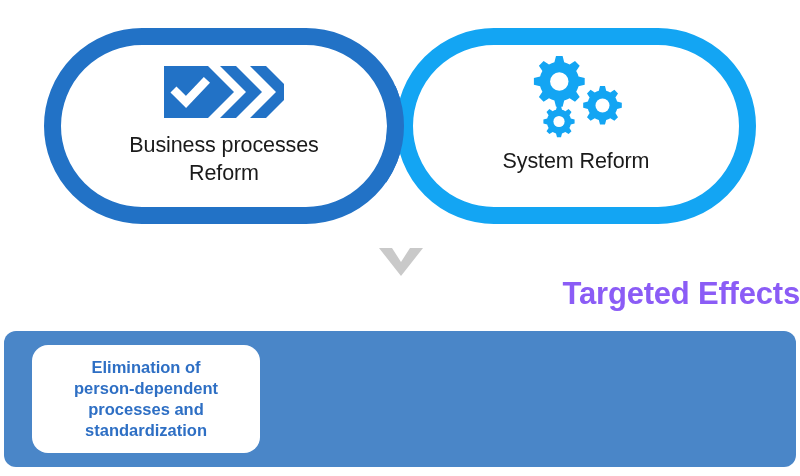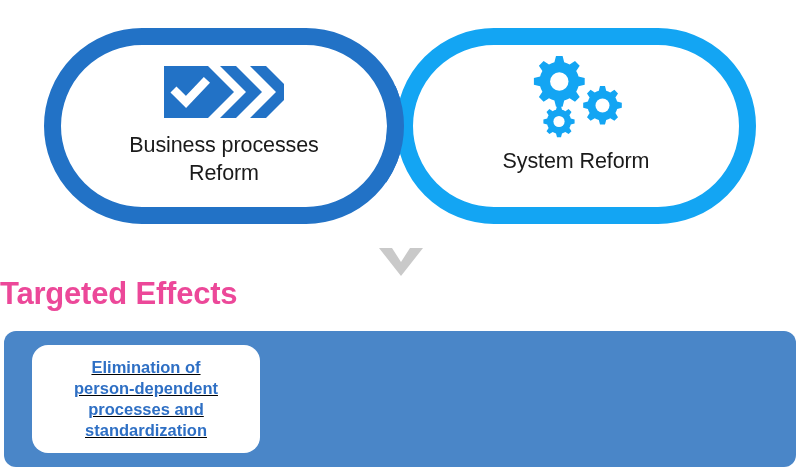--- a/index.html
+++ b/index.html
@@ -101,24 +101,24 @@
     height: 28px;
     z-index: 7;
   }
 
   
   .heading {
     position: absolute;
     left: 0;
     top: 276px;
     width: 800px;
-    text-align: left;
+    text-align: right;
     font-size: 31px;
     font-weight: bold;
-    color: #ec4899;
+    color: #8b5cf6;
     letter-spacing: -0.2px;
   }
 
   
   .panel {
     position: absolute;
     left: 4px;
     top: 331px;
     width: 792px;
     height: 136px;
@@ -134,21 +134,20 @@
     width: 228px;
     height: 108px;
     background: #ffffff;
     border-radius: 16px;
     display: flex;
     align-items: center;
     justify-content: center;
     text-align: center;
     padding: 4px 8px;
     box-sizing: border-box;
-    text-decoration: underline;
   }
   .effect-text {
     font-size: 16.5px;
     font-weight: bold;
     color: #2E6FC4;
     line-height: 1.28;
     white-space: pre-line;
   }
 </style>
 </head>

